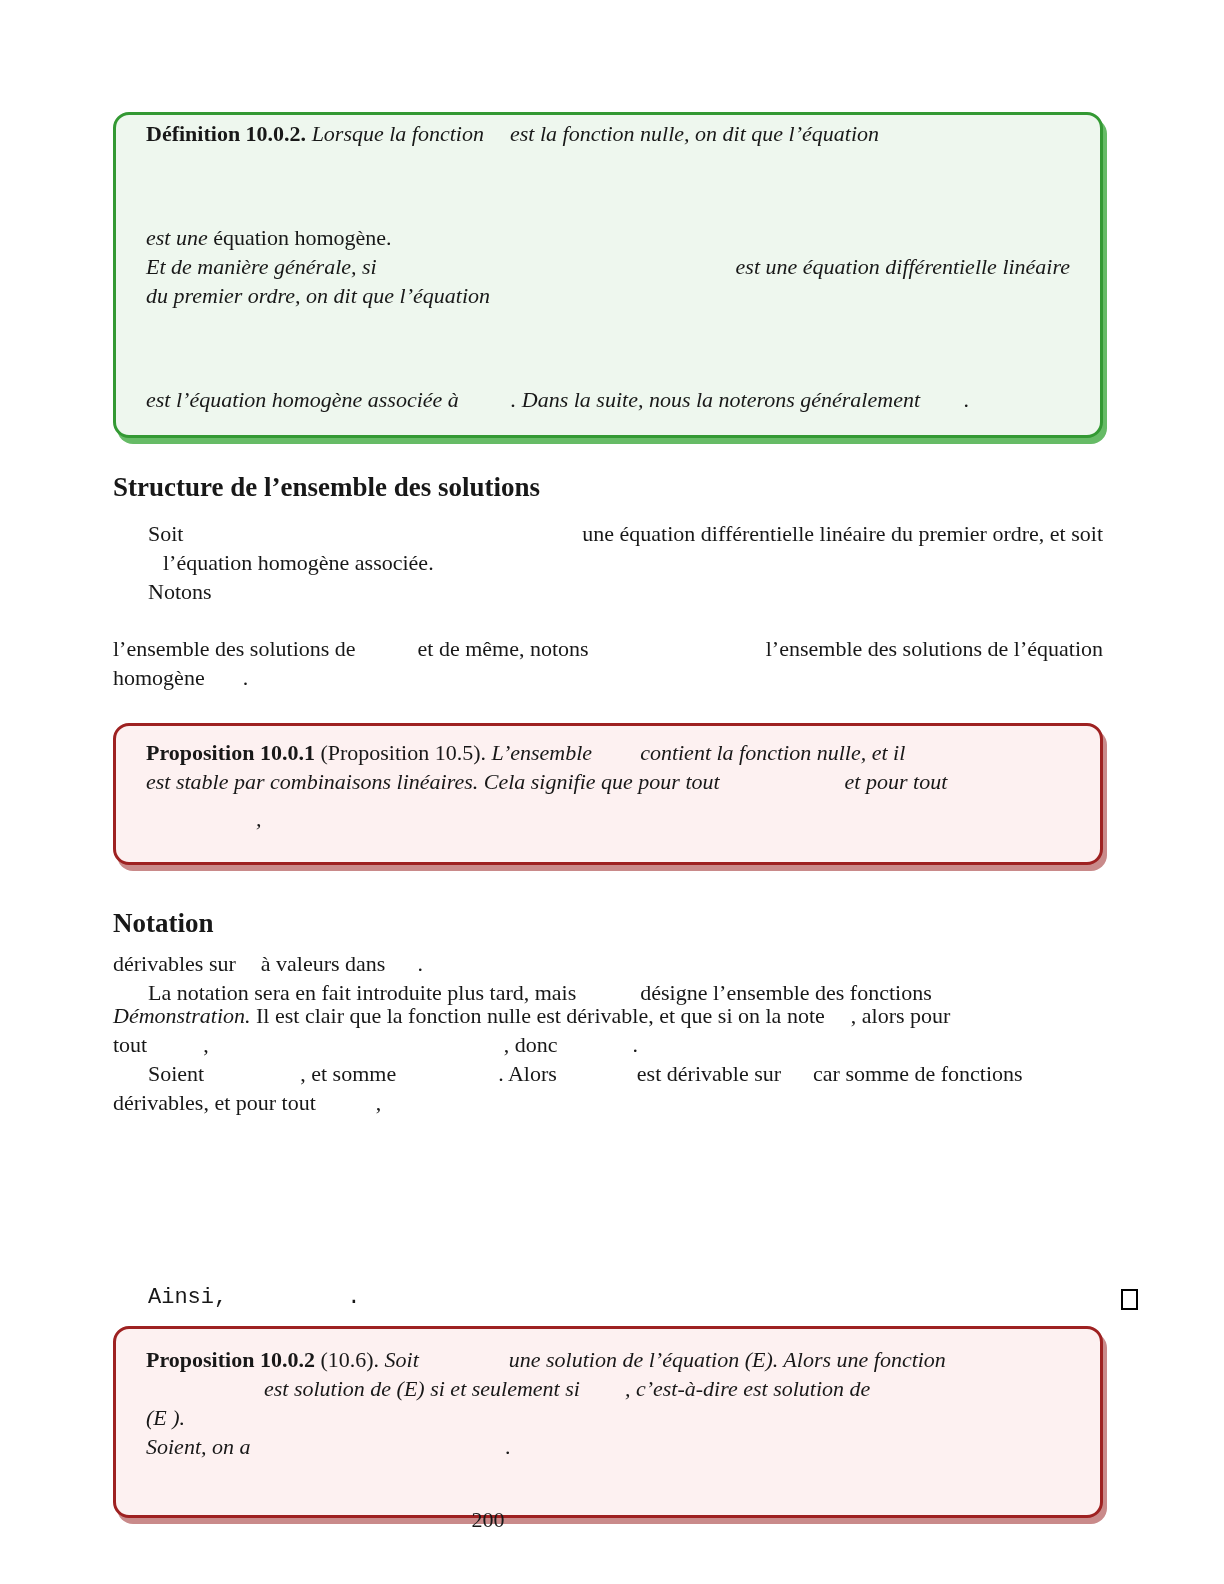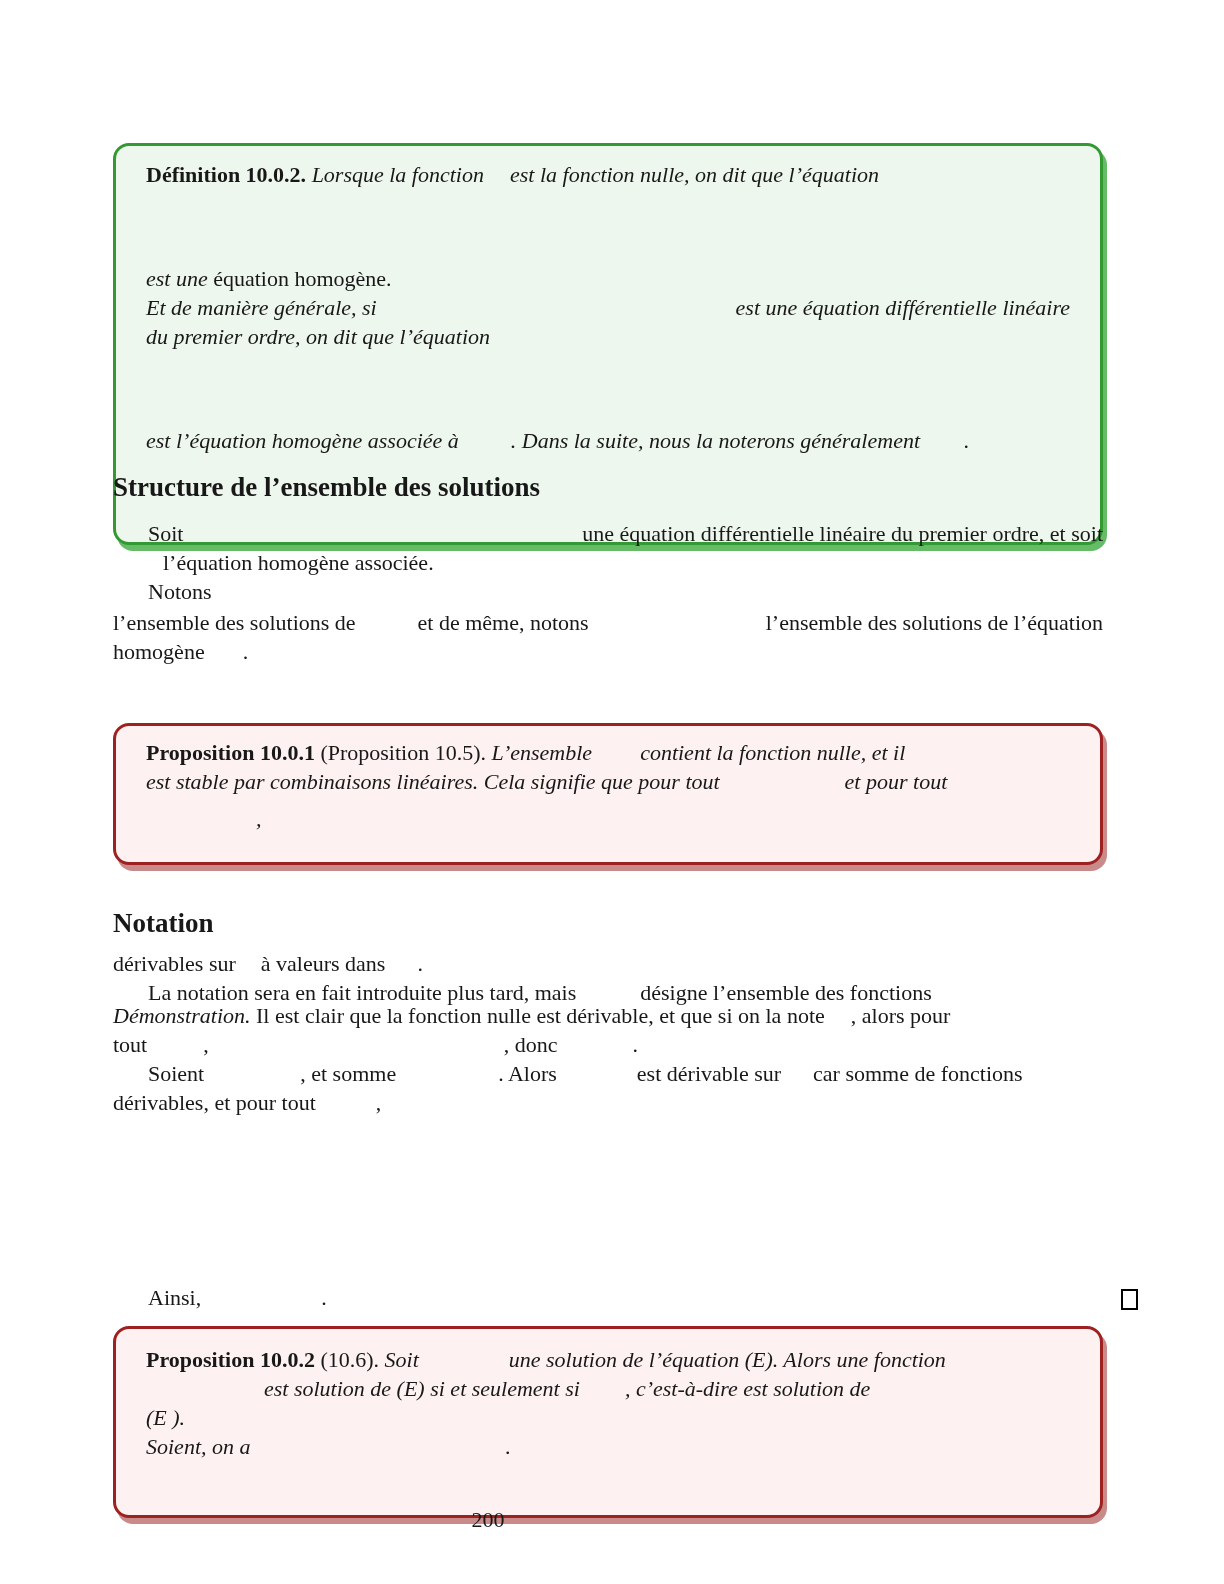--- a/index.html
+++ b/index.html
@@ -13,21 +13,21 @@
   .g{display:inline-block;height:1px;}
   .gf{flex:0 0 auto;display:inline-block;height:1px;}
   .grow{flex:1 1 auto;}
   .it{font-style:italic;}
   .up{font-style:normal;}
   .bt{font-weight:bold;font-style:normal;}
   .mathgap{width:100%;}
   h2{margin:0;font-size:27px;font-weight:bold;line-height:34px;white-space:nowrap;}
   .thmbox{box-sizing:border-box;border-radius:16px;}
   .defbox{border:3px solid #339933;background:#eef7ee;box-shadow:4px 6px 0 #66bb66;
-          height:402px;padding:14px 30px 0 30px;margin-top:31px;}
+          height:326px;padding:4px 30px 0 30px;}
   .propbox{border:3px solid #9e2121;background:#fdf1f1;box-shadow:4px 6px 0 #c98a8a;}
   .prop1{height:142px;padding:12px 30px 0 30px;}
   .prop2{height:192px;padding:16px 30px 13px 30px;}
   .boxline{line-height:29px;height:29px;white-space:nowrap;}
   .titleline{height:30px;line-height:30px;}
   .qed{display:inline-block;width:13px;height:17px;border:2px solid #000;
        align-self:center;margin-top:4px;}
   .footer{position:absolute;left:0;top:1505px;width:976px;text-align:center;line-height:29px;}
 </style>
 </head>
@@ -54,21 +54,21 @@
   <div class="abs" style="top:519px;">
     <div class="pline fx" style="padding-left:35px;">
         <span>Soit</span>
         <span class="grow"></span>
         <span>une équation différentielle linéaire du premier ordre, et soit</span>
       </div>
     <div class="pline" style="padding-left:50px;"><span>l’équation homogène associée.</span></div>
     <div class="pline" style="padding-left:35px;"><span>Notons</span></div>
   </div>
 
-  <div class="abs" style="top:608px;">
+  <div class="abs" style="top:634px;">
     <div class="pline fx">
         <span>l’ensemble des solutions de</span>
         <span class="gf" style="width:62px"></span>
         <span>et de même, notons</span>
         <span class="grow"></span>
         <span>l’ensemble des solutions de l’équation</span>
       </div>
     <div class="pline"><span>homogène</span><span class="g" style="width:38px"></span><span>.</span></div>
   </div>
 
@@ -85,21 +85,21 @@
     <div class="pline" style="padding-left:35px;"><span>La notation sera en fait introduite plus tard, mais</span><span class="g" style="width:64px"></span><span>désigne l’ensemble des fonctions</span></div>
   </div>
 
   <div class="abs" style="top:1001px;">
     <div class="pline"><span class="it">Démonstration.</span> <span>Il est clair que la fonction nulle est dérivable, et que si on la note</span><span class="g" style="width:26px"></span><span>, alors pour</span></div>
     <div class="pline"><span>tout</span><span class="g" style="width:56px"></span><span>,</span><span class="g" style="width:295px"></span><span>, donc</span><span class="g" style="width:75px"></span><span>.</span></div>
     <div class="pline" style="padding-left:35px;"><span>Soient</span><span class="g" style="width:96px"></span><span>, et somme</span><span class="g" style="width:102px"></span><span>. Alors</span><span class="g" style="width:80px"></span><span>est dérivable sur</span><span class="g" style="width:32px"></span><span>car somme de fonctions</span></div>
     <div class="pline"><span>dérivables, et pour tout</span><span class="g" style="width:60px"></span><span>,</span></div>
   </div>
 
-  <div class="abs pline fx" style="top:1283px;padding-left:35px;">
+  <div class="abs pline fx" style="top:1283px;padding-left:35px;font-family:Liberation Mono, monospace;">
     <span>Ainsi,</span>
       <span class="gf" style="width:120px"></span>
       <span>.</span>
       <span class="grow"></span>
       <span class="qed"></span>
   </div>
 
   <section class="abs thmbox propbox prop2" style="top:1326px;">
     <div class="boxline"><span class="bt">Proposition 10.0.2</span> <span class="up">(10.6).</span> <span class="it">Soit</span><span class="g" style="width:90px"></span><span class="it">une solution de l’équation (E). Alors une fonction</span></div>
     <div class="boxline"><span class="g" style="width:118px"></span><span class="it">est solution de (E) si et seulement si</span><span class="g" style="width:45px"></span><span class="it">, c’est-à-dire est solution de</span></div>

